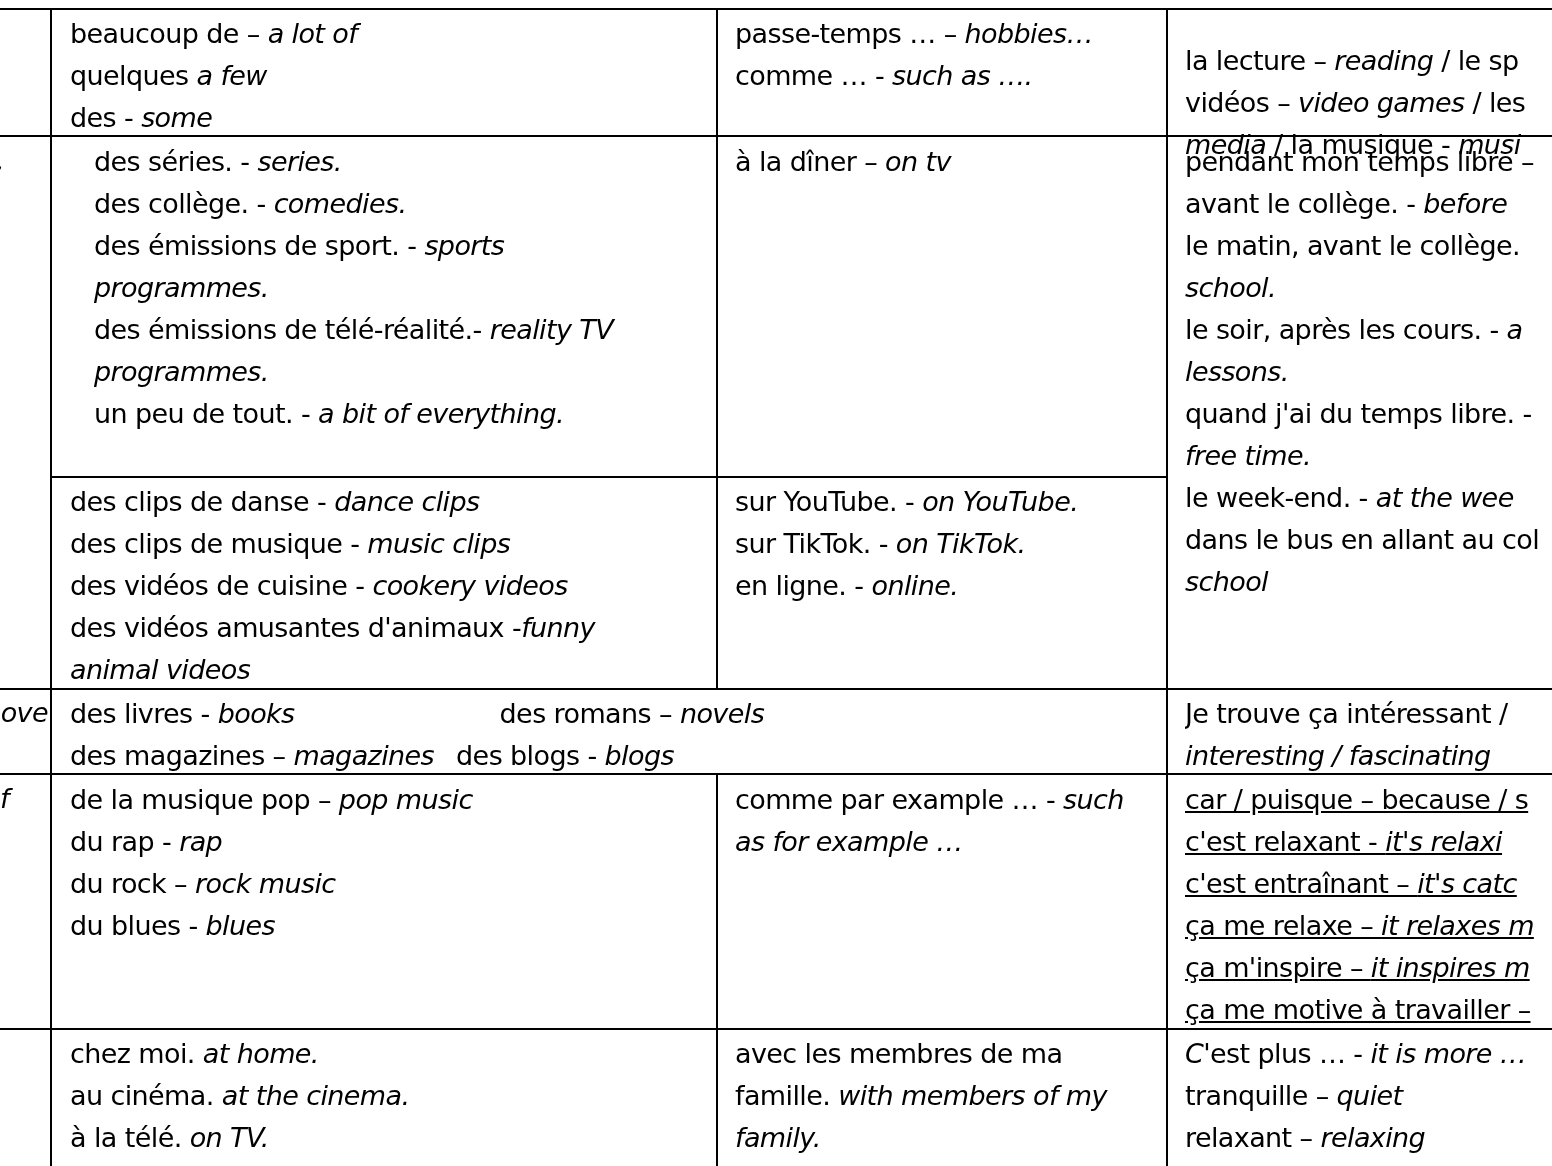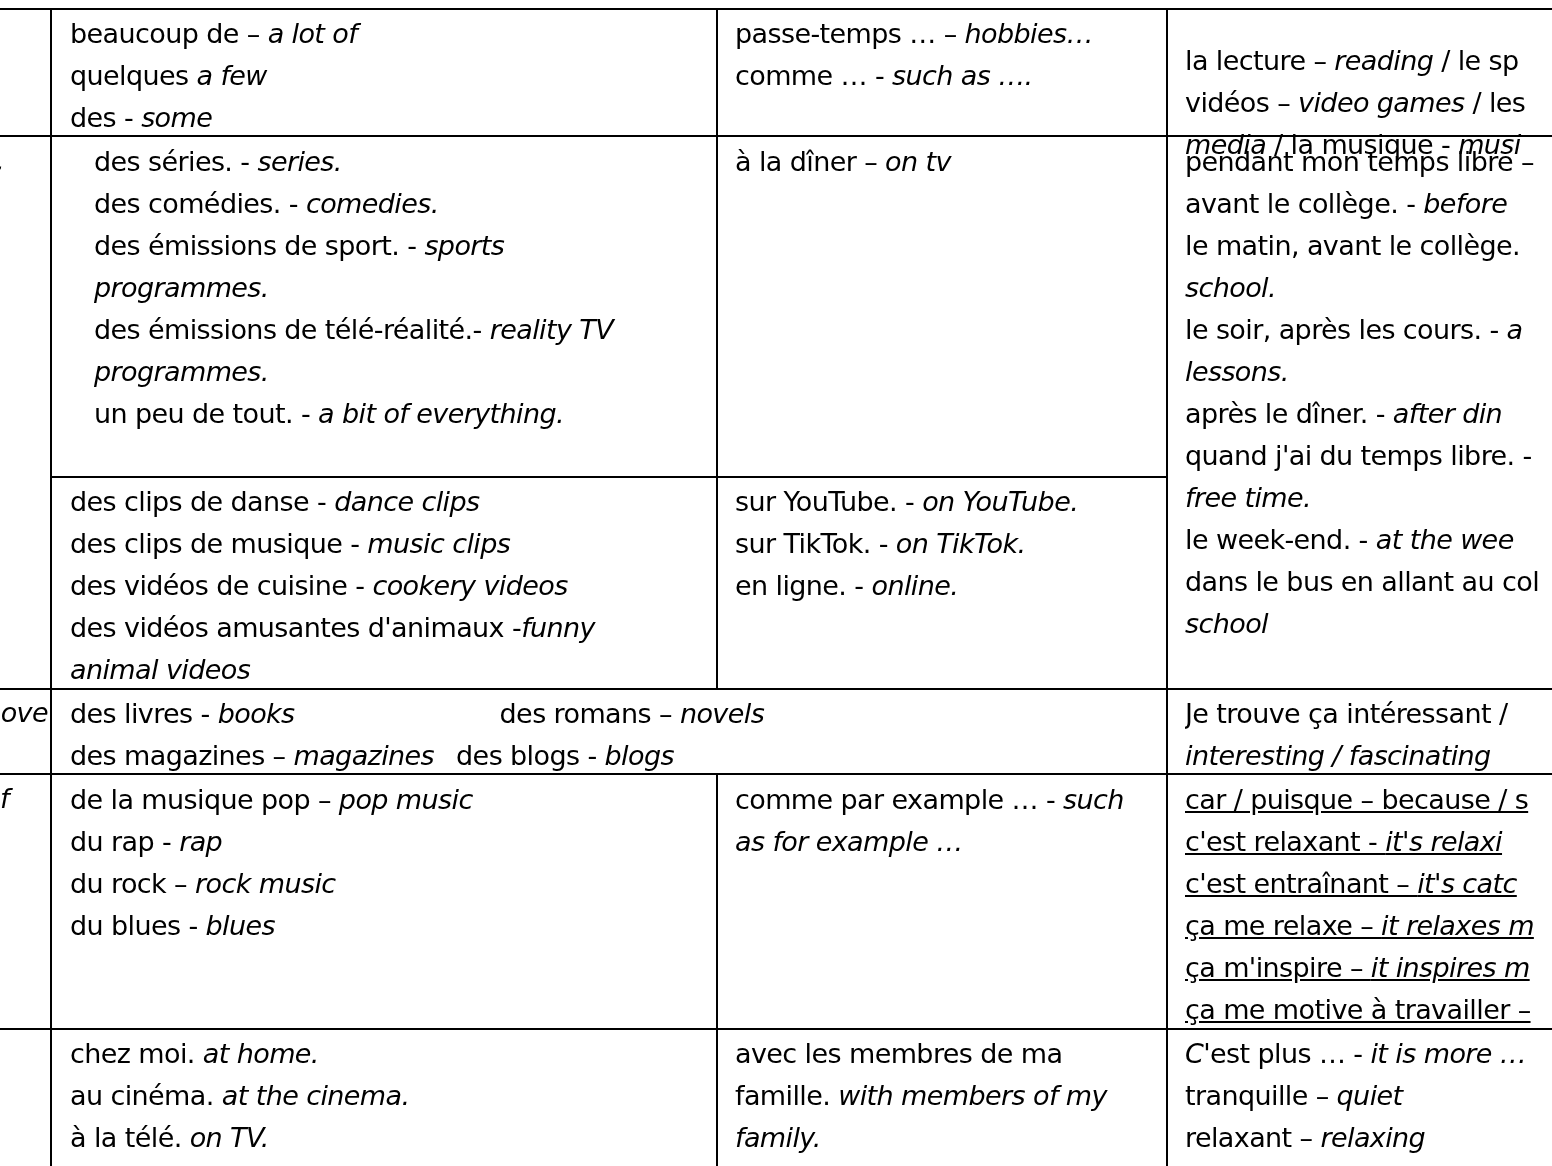--- a/index.html
+++ b/index.html
@@ -57,38 +57,37 @@
   <span class="line"><span class="fr">comme … -  </span><span class="en">such as ….</span></span>
 </div>
 <div class="cell" style="left:1185px;top:13px;width:367px;margin-top:27px;">
   <span class="line"><span class="fr">la lecture – </span><span class="en">reading</span><span class="fr"> / le sp</span></span>
   <span class="line"><span class="fr">vidéos – </span><span class="en">video games</span><span class="fr"> / les </span></span>
   <span class="line"><span class="en">media</span><span class="fr">  / la musique - </span><span class="en">musi</span></span>
 </div>
 
 <div class="cell" style="left:70px;top:141px;width:640px;margin-left:24px;">
   <span class="line"><span class="fr">des séries. -  </span><span class="en">series.</span></span>
-  <span class="line"><span class="fr">des comédies.  - </span><span class="en">comedies.</span></span>
+  <span class="line"><span class="fr">des collège.  - </span><span class="en">comedies.</span></span>
   <span class="line"><span class="fr">des émissions de sport. -  </span><span class="en">sports</span></span>
   <span class="line"><span class="en">programmes.</span></span>
   <span class="line"><span class="fr">des émissions de télé-réalité.-   </span><span class="en">reality TV</span></span>
   <span class="line"><span class="en">programmes.</span></span>
   <span class="line"><span class="fr">un peu de tout.  - </span><span class="en">a bit of everything.</span></span>
 </div>
 <div class="cell" style="left:735px;top:141px;width:425px;">
   <span class="line"><span class="fr">à la dîner – </span><span class="en">on tv</span></span>
 </div>
 <div class="cell" style="left:1185px;top:141px;width:367px;">
   <span class="line"><span class="fr">pendant mon temps libre –</span></span>
   <span class="line"><span class="fr">avant le collège.  - </span><span class="en">before</span></span>
   <span class="line"><span class="fr">le matin, avant le collège.  </span></span>
   <span class="line"><span class="en">school.</span></span>
   <span class="line"><span class="fr">le soir, après les cours. -  </span><span class="en">a</span></span>
   <span class="line"><span class="en">lessons.</span></span>
-  <span class="line"><span class="fr">après le dîner.  - </span><span class="en">after din</span></span>
   <span class="line"><span class="fr">quand j'ai du temps libre. -</span></span>
   <span class="line"><span class="en">free time.</span></span>
   <span class="line"><span class="fr">le week-end. -  </span><span class="en">at the wee</span></span>
   <span class="line"><span class="fr">dans le bus en allant au col</span></span>
   <span class="line"><span class="en">school</span></span>
 </div>
 
 <div class="cell" style="left:70px;top:481px;width:640px;">
   <span class="line"><span class="fr">des clips de danse -  </span><span class="en">dance clips</span></span>
   <span class="line"><span class="fr">des clips de musique -  </span><span class="en">music clips</span></span>

